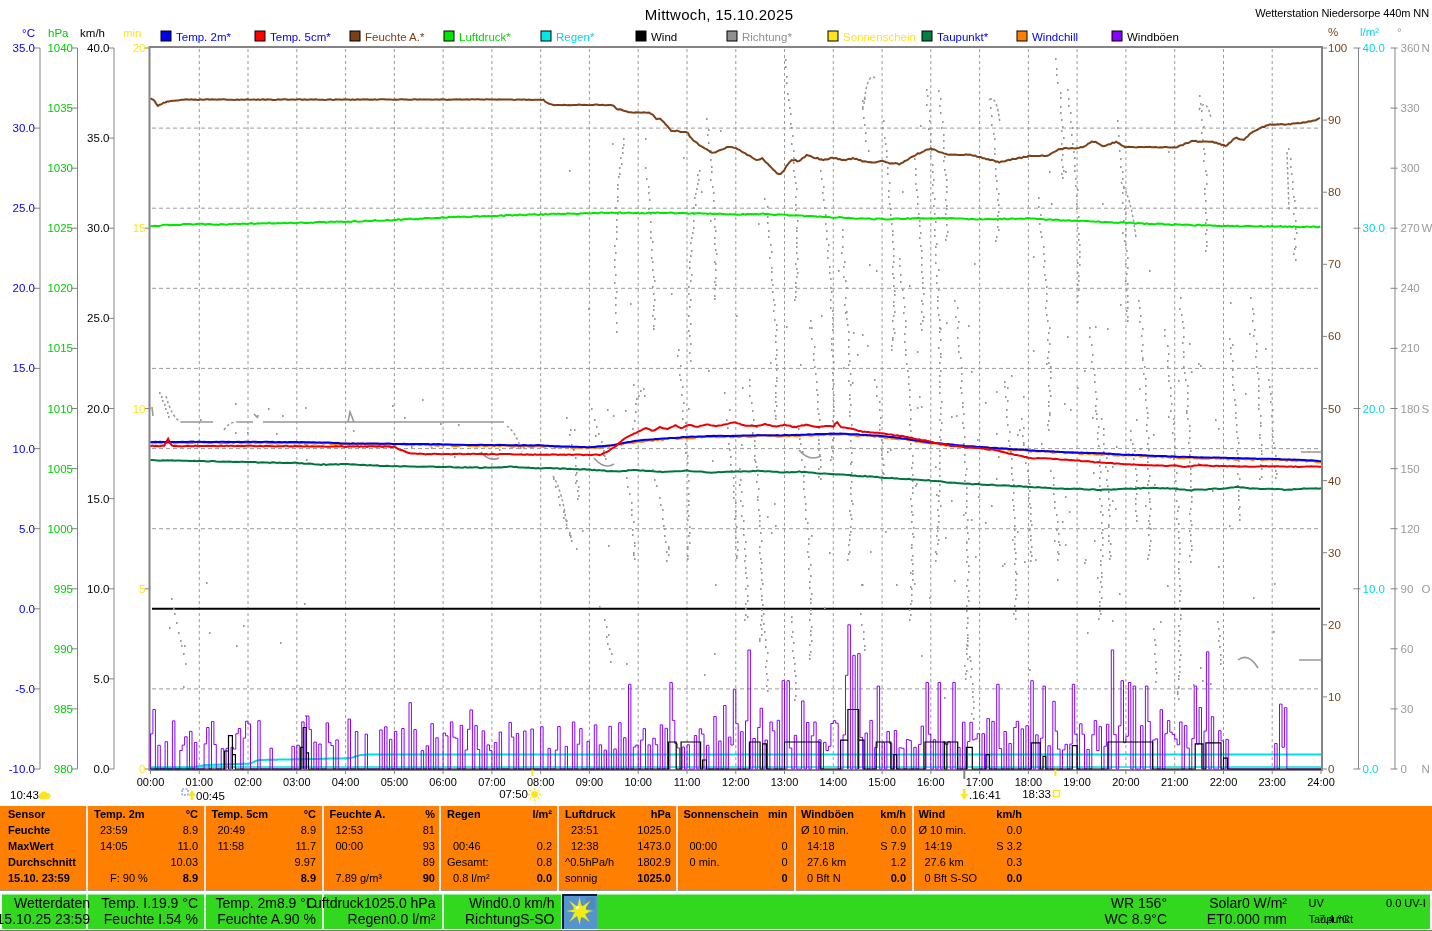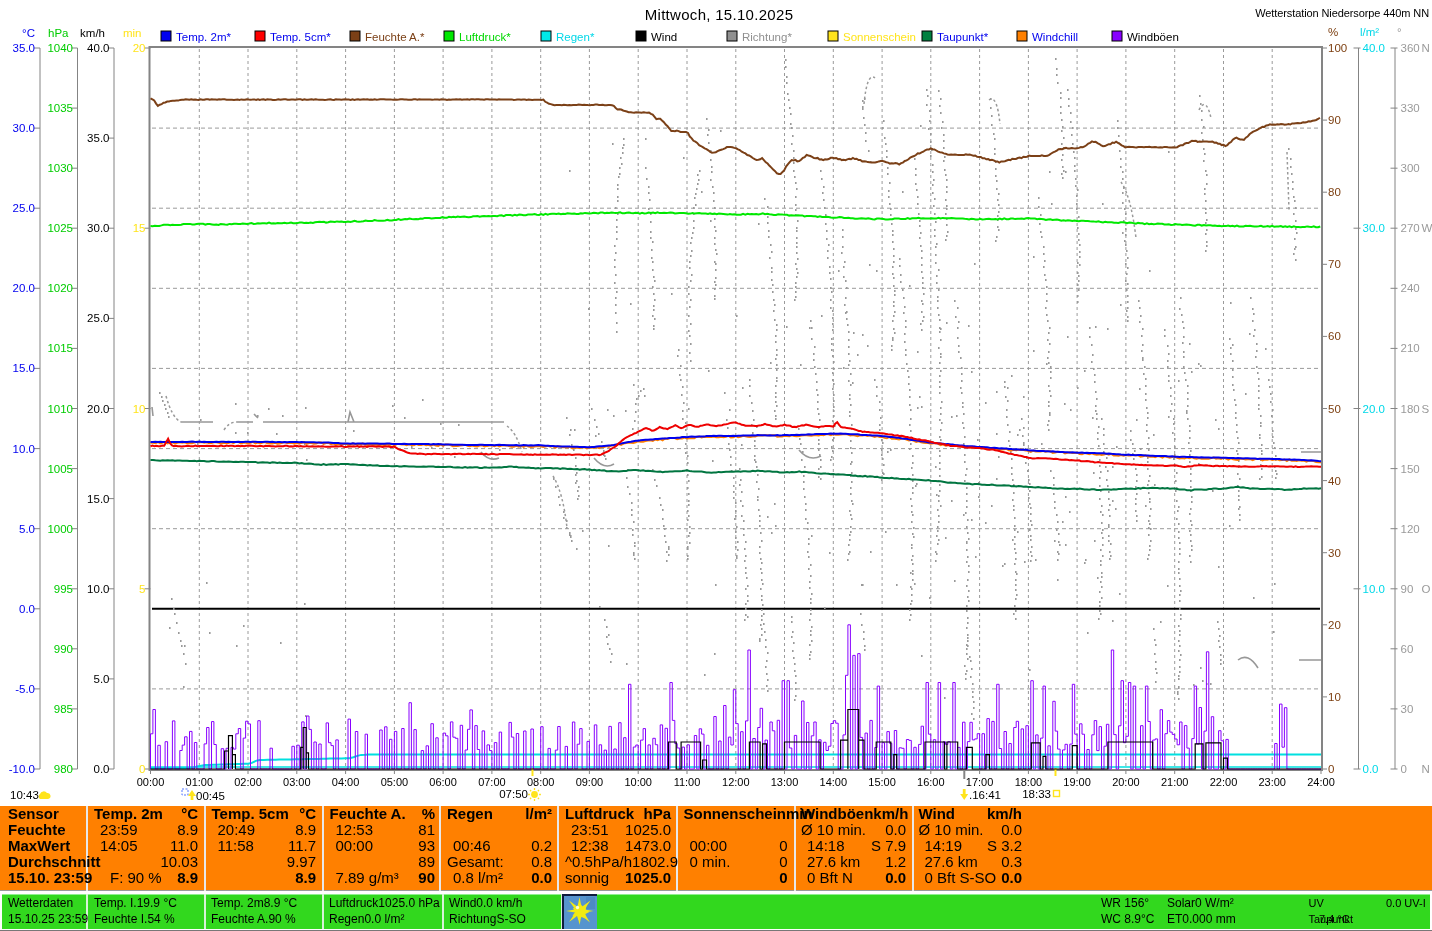--- a/index.html
+++ b/index.html
@@ -1,20 +1,20 @@
 <!DOCTYPE html>
 <html><head><meta charset="utf-8"><style>
 *{margin:0;padding:0;box-sizing:border-box}
 body{width:1432px;height:931px;position:relative;background:#fff;font-family:"Liberation Sans",sans-serif;overflow:hidden}
-.tr{height:16px;line-height:16px;font-size:15px;color:#000;display:flex;justify-content:space-between;white-space:nowrap}
+.tr{height:16px;line-height:16px;font-size:11px;color:#000;display:flex;justify-content:space-between;white-space:nowrap}
 .tr.hdr{font-weight:bold}
 .bold{font-weight:bold}
 .bold .tr{display:block}
 .b{font-weight:bold}
-.fr{font-size:12px;line-height:13px;color:#000;display:flex;justify-content:flex-start;white-space:nowrap}
+.fr{font-size:14px;line-height:13px;color:#000;display:flex;justify-content:flex-end;white-space:nowrap}
 .ft{font-size:11px;line-height:13px;color:#000;white-space:nowrap}
 </style></head><body>
 <svg width="1432" height="806" viewBox="0 0 1432 806" style="position:absolute;left:0;top:0">
     <rect width="1432" height="806" fill="#fff"></rect>
     <path d="M199.3 49V768M248.0 49V768M296.8 49V768M345.6 49V768M394.4 49V768M443.1 49V768M491.9 49V768M540.7 49V768M589.4 49V768M638.2 49V768M687.0 49V768M735.8 49V768M784.5 49V768M833.3 49V768M882.1 49V768M930.8 49V768M979.6 49V768M1028.4 49V768M1077.1 49V768M1125.9 49V768M1174.7 49V768M1223.5 49V768M1272.2 49V768" stroke="#9a9a9a" stroke-width="1" fill="none" stroke-dasharray="3 3"></path>
     <path d="M152 128.1H1320M152 208.2H1320M152 288.3H1320M152 368.4H1320M152 448.6H1320M152 528.7H1320M152 688.9H1320" stroke="#9a9a9a" stroke-width="1" fill="none" stroke-dasharray="4 3"></path>
     <path d="M152 608.8H1320" stroke="#000" stroke-width="2" fill="none"></path>
     <rect x="149.5" y="47" width="1172.5" height="723" fill="none" stroke="#848484" stroke-width="2"></rect>
     <path d="M40 48V769M77.5 48V769M114 48V769M1358.5 48V769M1395 48V769M34.0 48.0H40.0M34.0 128.1H40.0M34.0 208.2H40.0M34.0 288.3H40.0M34.0 368.4H40.0M34.0 448.6H40.0M34.0 528.7H40.0M34.0 608.8H40.0M34.0 688.9H40.0M34.0 769.0H40.0M71.5 48.0H77.5M71.5 108.1H77.5M71.5 168.2H77.5M71.5 228.2H77.5M71.5 288.3H77.5M71.5 348.4H77.5M71.5 408.5H77.5M71.5 468.6H77.5M71.5 528.7H77.5M71.5 588.8H77.5M71.5 648.8H77.5M71.5 708.9H77.5M71.5 769.0H77.5M108.0 48.0H114.0M108.0 138.1H114.0M108.0 228.2H114.0M108.0 318.4H114.0M108.0 408.5H114.0M108.0 498.6H114.0M108.0 588.8H114.0M108.0 678.9H114.0M108.0 769.0H114.0M144.5 48.0H150.5M144.5 228.2H150.5M144.5 408.5H150.5M144.5 588.8H150.5M144.5 769.0H150.5M1321.0 48.0H1327.0M1321.0 120.1H1327.0M1321.0 192.2H1327.0M1321.0 264.3H1327.0M1321.0 336.4H1327.0M1321.0 408.5H1327.0M1321.0 480.6H1327.0M1321.0 552.7H1327.0M1321.0 624.8H1327.0M1321.0 696.9H1327.0M1321.0 769.0H1327.0M1353.5 48.0H1360.5M1353.5 228.2H1360.5M1353.5 408.5H1360.5M1353.5 588.8H1360.5M1353.5 769.0H1360.5M1390.5 48.0H1397.5M1390.5 108.1H1397.5M1390.5 168.2H1397.5M1390.5 228.2H1397.5M1390.5 288.3H1397.5M1390.5 348.4H1397.5M1390.5 408.5H1397.5M1390.5 468.6H1397.5M1390.5 528.7H1397.5M1390.5 588.8H1397.5M1390.5 648.8H1397.5M1390.5 708.9H1397.5M1390.5 769.0H1397.5M150.5 770V774M199.3 770V774M248.0 770V774M296.8 770V774M345.6 770V774M394.4 770V774M443.1 770V774M491.9 770V774M540.7 770V774M589.4 770V774M638.2 770V774M687.0 770V774M735.8 770V774M784.5 770V774M833.3 770V774M882.1 770V774M930.8 770V774M979.6 770V774M1028.4 770V774M1077.1 770V774M1125.9 770V774M1174.7 770V774M1223.5 770V774M1272.2 770V774M1321.0 770V774" stroke="#848484" stroke-width="1" fill="none"></path>
     <rect x="161" y="31" width="10" height="10" fill="#0000ee" stroke="#000" stroke-width="1"></rect>

